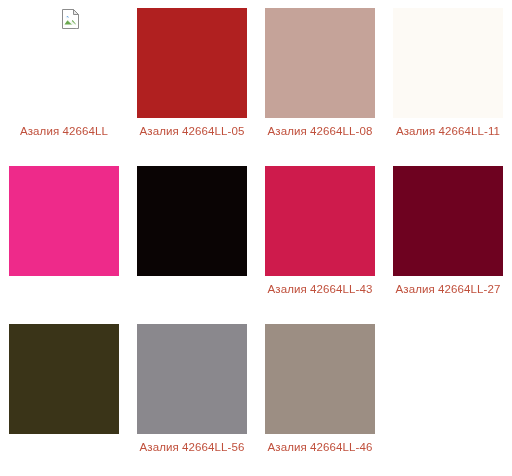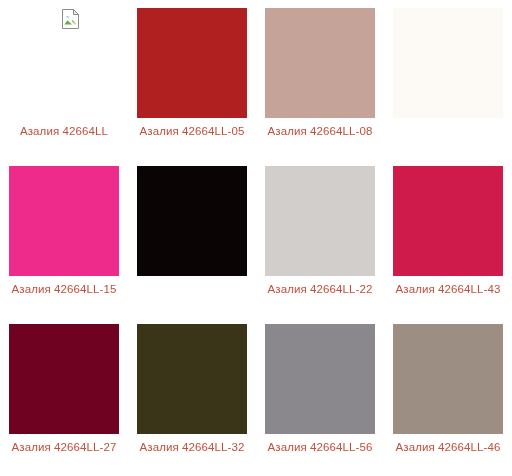--- a/index.html
+++ b/index.html
@@ -105,61 +105,54 @@
     <a href="#" class="swatch-link">
       <span class="swatch" style="background: rgb(197, 163, 153);"></span>
     </a>
     <a href="#" class="caption">Азалия 42664LL-08</a>
   </div>
 
   <div class="product-cell">
     <a href="#" class="swatch-link">
       <span class="swatch" style="background: rgb(253, 250, 245);"></span>
     </a>
+    <a href="#" class="caption">Азалия 42664LL-11</a>
   </div>
 
   <div class="product-cell">
     <a href="#" class="swatch-link">
       <span class="swatch" style="background: rgb(238, 42, 138);"></span>
     </a>
-    <a href="#" class="caption">Азалия 42664LL-15</a>
   </div>
 
   <div class="product-cell">
     <a href="#" class="swatch-link">
       <span class="swatch" style="background: rgb(10, 4, 4);"></span>
     </a>
   </div>
 
-  <div class="product-cell">
-    <a href="#" class="swatch-link">
-      <span class="swatch" style="background: rgb(210, 206, 203);"></span>
-    </a>
-    <a href="#" class="caption">Азалия 42664LL-22</a>
-  </div>
 
   <div class="product-cell">
     <a href="#" class="swatch-link">
       <span class="swatch" style="background: rgb(206, 27, 76);"></span>
     </a>
     <a href="#" class="caption">Азалия 42664LL-43</a>
   </div>
 
   <div class="product-cell">
     <a href="#" class="swatch-link">
       <span class="swatch" style="background: rgb(110, 2, 32);"></span>
     </a>
     <a href="#" class="caption">Азалия 42664LL-27</a>
   </div>
 
   <div class="product-cell">
     <a href="#" class="swatch-link">
       <span class="swatch" style="background: rgb(58, 52, 24);"></span>
     </a>
-    <a href="#" class="caption">Азалия 42664LL-32</a>
   </div>
 
   <div class="product-cell">
     <a href="#" class="swatch-link">
       <span class="swatch" style="background: rgb(138, 136, 141);"></span>
     </a>
     <a href="#" class="caption">Азалия 42664LL-56</a>
   </div>
 
   <div class="product-cell">

